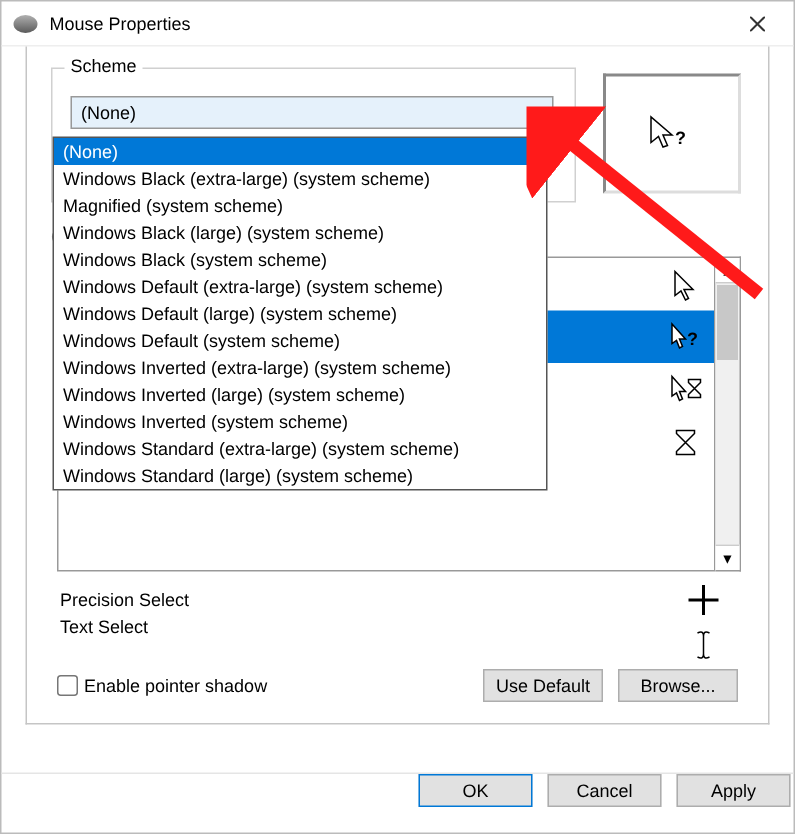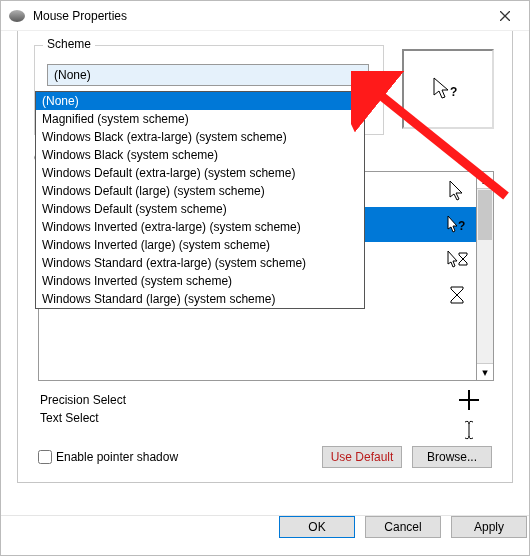--- a/index.html
+++ b/index.html
@@ -26,21 +26,21 @@
     .sbar{width:17px;background:#f0f0f0;border:1px solid #999;border-left:none;display:flex;flex-direction:column}
     .sarrow{height:17px;display:flex;align-items:center;justify-content:center;font-size:11px;background:#fff;border-bottom:1px solid #ccc}
     .sarrow.bottom{border-bottom:none;border-top:1px solid #ccc;margin-top:auto}
     .sthumb{background:#c8c8c8;height:50px;margin:1px}
     .precision{position:absolute;left:22px;top:362px}
     .textsel{position:absolute;left:22px;top:380px}
     .chk{position:absolute;left:20px;bottom:18px;display:flex;align-items:flex-end}
     .chk input{margin-right:4px;width:14px;height:14px}
     .btnrow{position:absolute;right:20px;bottom:14px;display:flex;gap:10px}
     .wbtn{width:80px;height:22px;border:1px solid #adadad;background:#e1e1e1;display:flex;align-items:center;justify-content:center}
-    .wbtn.dis{color:#b91c1c}
+    .wbtn.dis{color:#000000}
     .dlgbtns{position:absolute;left:0;right:0;bottom:0;height:40px;border-top:1px solid #e5e5e5;display:flex;align-items:flex-start;justify-content:flex-end;padding:0 2px;gap:10px}
     .dbtn{width:76px;height:22px;border:1px solid #adadad;background:#e1e1e1;display:flex;align-items:center;justify-content:center}
     .dbtn.def{border:1px solid #0078d7;background:#e1e1e1}
     
     .popup{position:absolute;left:34px;top:90px;width:330px;background:#fff;border:1px solid #555;z-index:30}
     .popt{padding:2px 6px;white-space:nowrap}
     .popt.selected{background:#0078d7;color:#fff}
     
     svg{display:block}
     .pi{width:22px;height:22px}
@@ -146,30 +146,31 @@
   </div>
 
   <div class="dlgbtns">
     <div class="dbtn def">OK</div>
     <div class="dbtn">Cancel</div>
     <div class="dbtn">Apply</div>
   </div>
 
   <div class="popup">
     <div class="popt selected">(None)</div>
+    <div class="popt">Windows Black (extra-large) (system scheme)</div>
     <div class="popt">Magnified (system scheme)</div>
-    <div class="popt">Windows Black (extra-large) (system scheme)</div>
+    <div class="popt">Windows Black (large) (system scheme)</div>
     <div class="popt">Windows Black (system scheme)</div>
     <div class="popt">Windows Default (extra-large) (system scheme)</div>
     <div class="popt">Windows Default (large) (system scheme)</div>
     <div class="popt">Windows Default (system scheme)</div>
     <div class="popt">Windows Inverted (extra-large) (system scheme)</div>
     <div class="popt">Windows Inverted (large) (system scheme)</div>
+    <div class="popt">Windows Inverted (system scheme)</div>
     <div class="popt">Windows Standard (extra-large) (system scheme)</div>
-    <div class="popt">Windows Inverted (system scheme)</div>
     <div class="popt">Windows Standard (large) (system scheme)</div>
   </div>
 
   <svg class="redarrow" style="left:350px;top:70px" width="170" height="140">
     <defs>
         <marker id="ah" markerWidth="12" markerHeight="12" refX="2" refY="5" orient="auto">
           <path d="M0 0 L10 5 L0 10 Z" fill="#ff1a1a"></path>
         </marker>
       </defs>
     <line x1="155" y1="125" x2="18" y2="15" stroke="#ff1a1a" stroke-width="9" marker-end="url(#ah)"></line>

